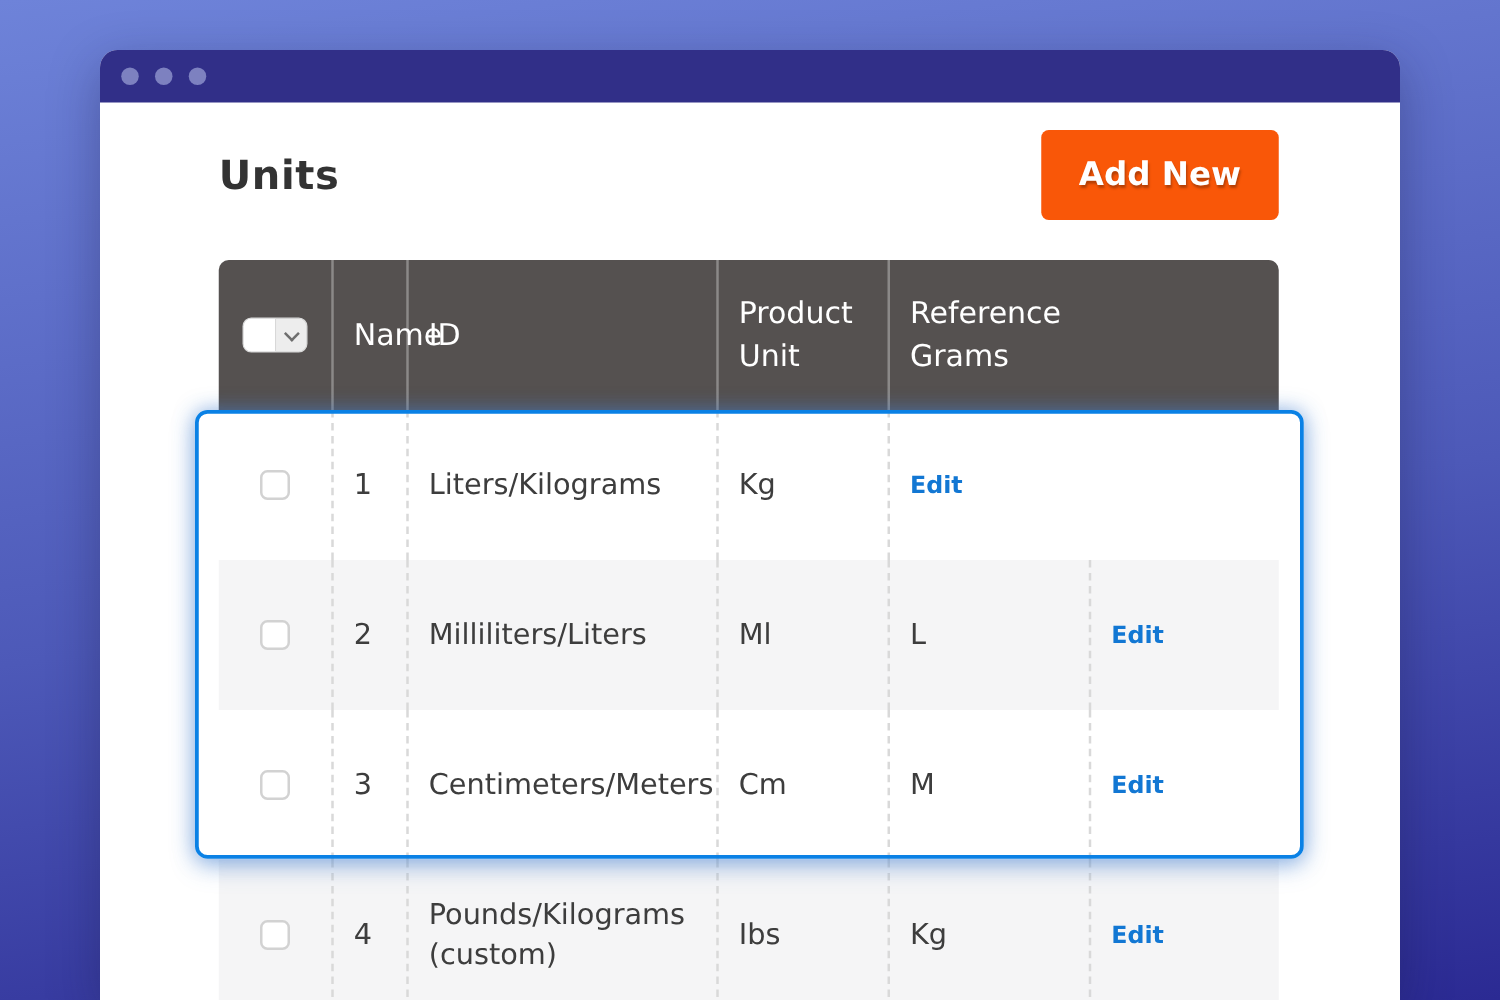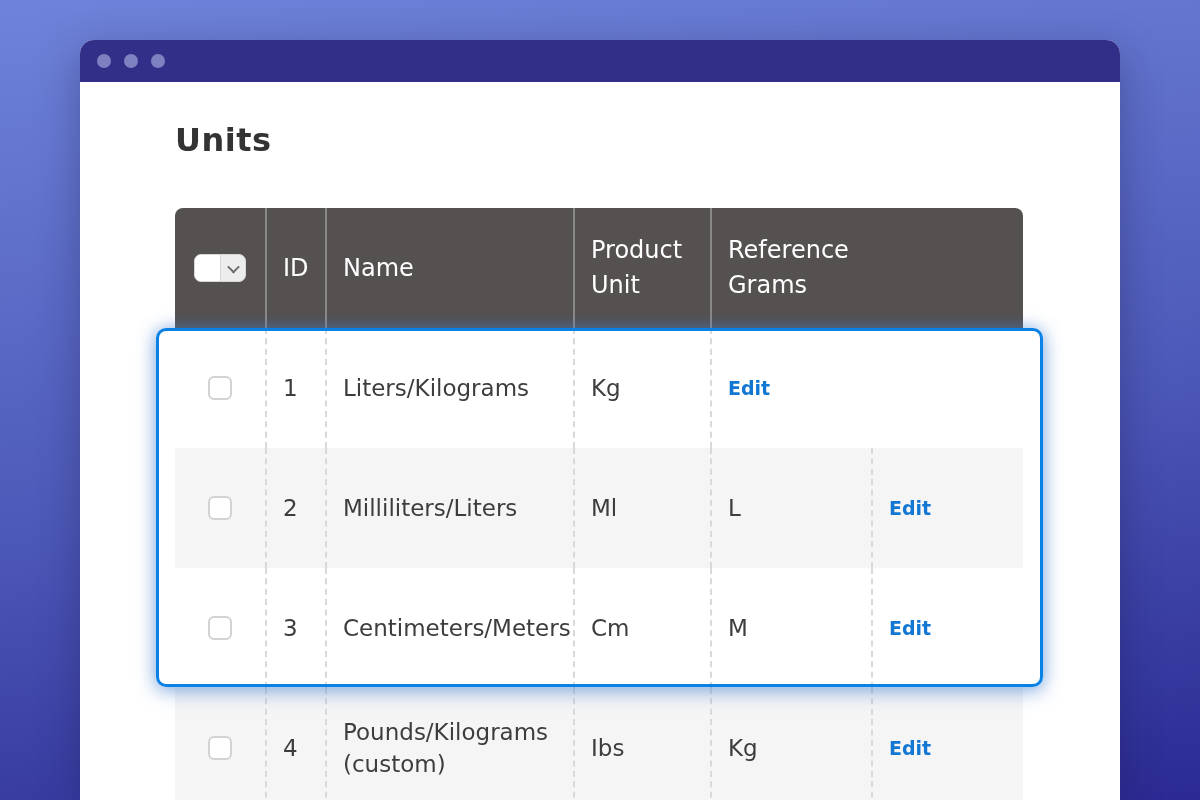--- a/index.html
+++ b/index.html
@@ -170,34 +170,35 @@
 <div class="window">
   <div class="titlebar">
     <span class="dot"></span>
     <span class="dot"></span>
     <span class="dot"></span>
   </div>
 
   <div class="content">
     <div class="heading-row">
       <h1 class="page-title">Units</h1>
+      <button class="add-new-btn">Add New</button>
     </div>
 
     <div class="table-wrap">
       <div class="thead">
         <div class="th th-check">
           <div class="select-all">
             <span class="box"></span>
             <span class="chev-zone">
               <span class="chevron"></span>
             </span>
           </div>
         </div>
+        <div class="th">Name</div>
         <div class="th">ID</div>
-        <div class="th">Name</div>
         <div class="th">Product Unit</div>
         <div class="th">Reference Grams</div>
       </div>
 
       <div class="tbody">
 
         <div class="tr">
           <div class="td td-check">
             <span class="row-checkbox"></span>
           </div>

